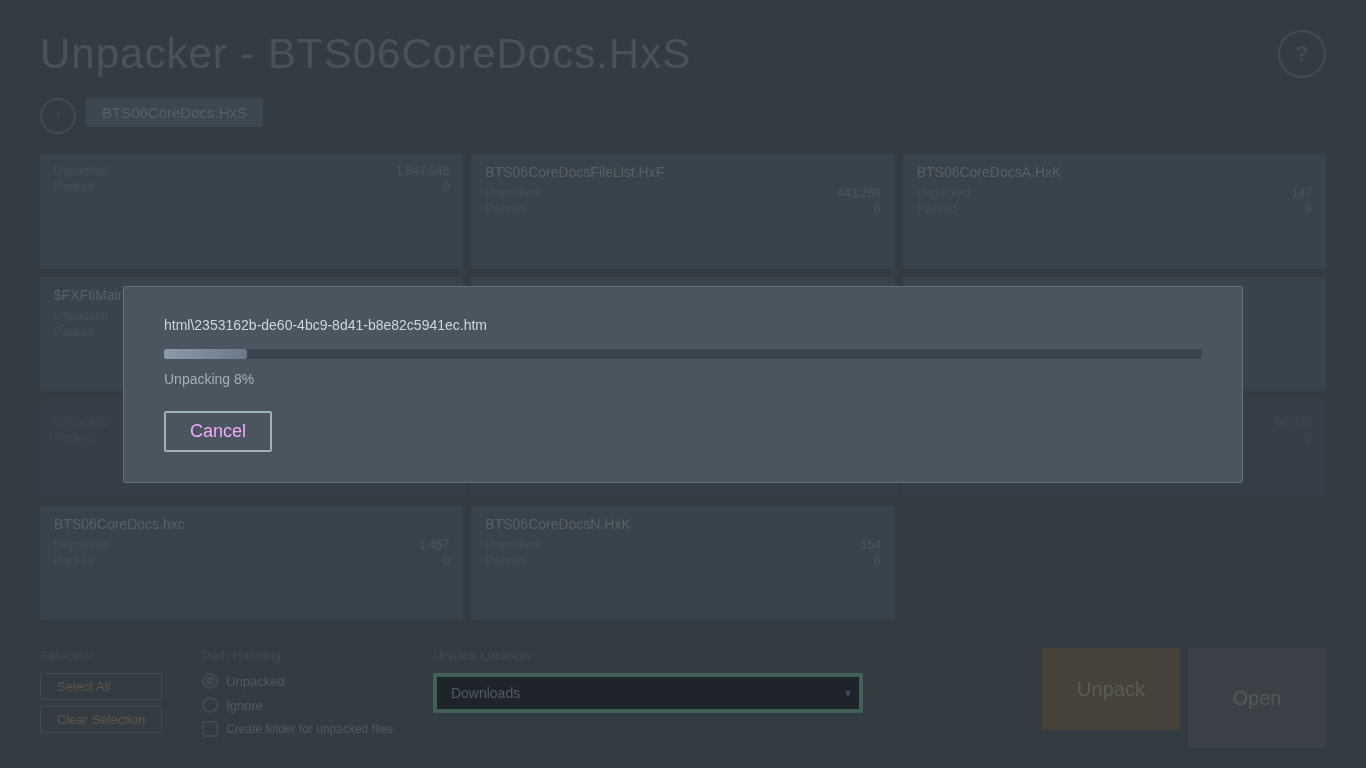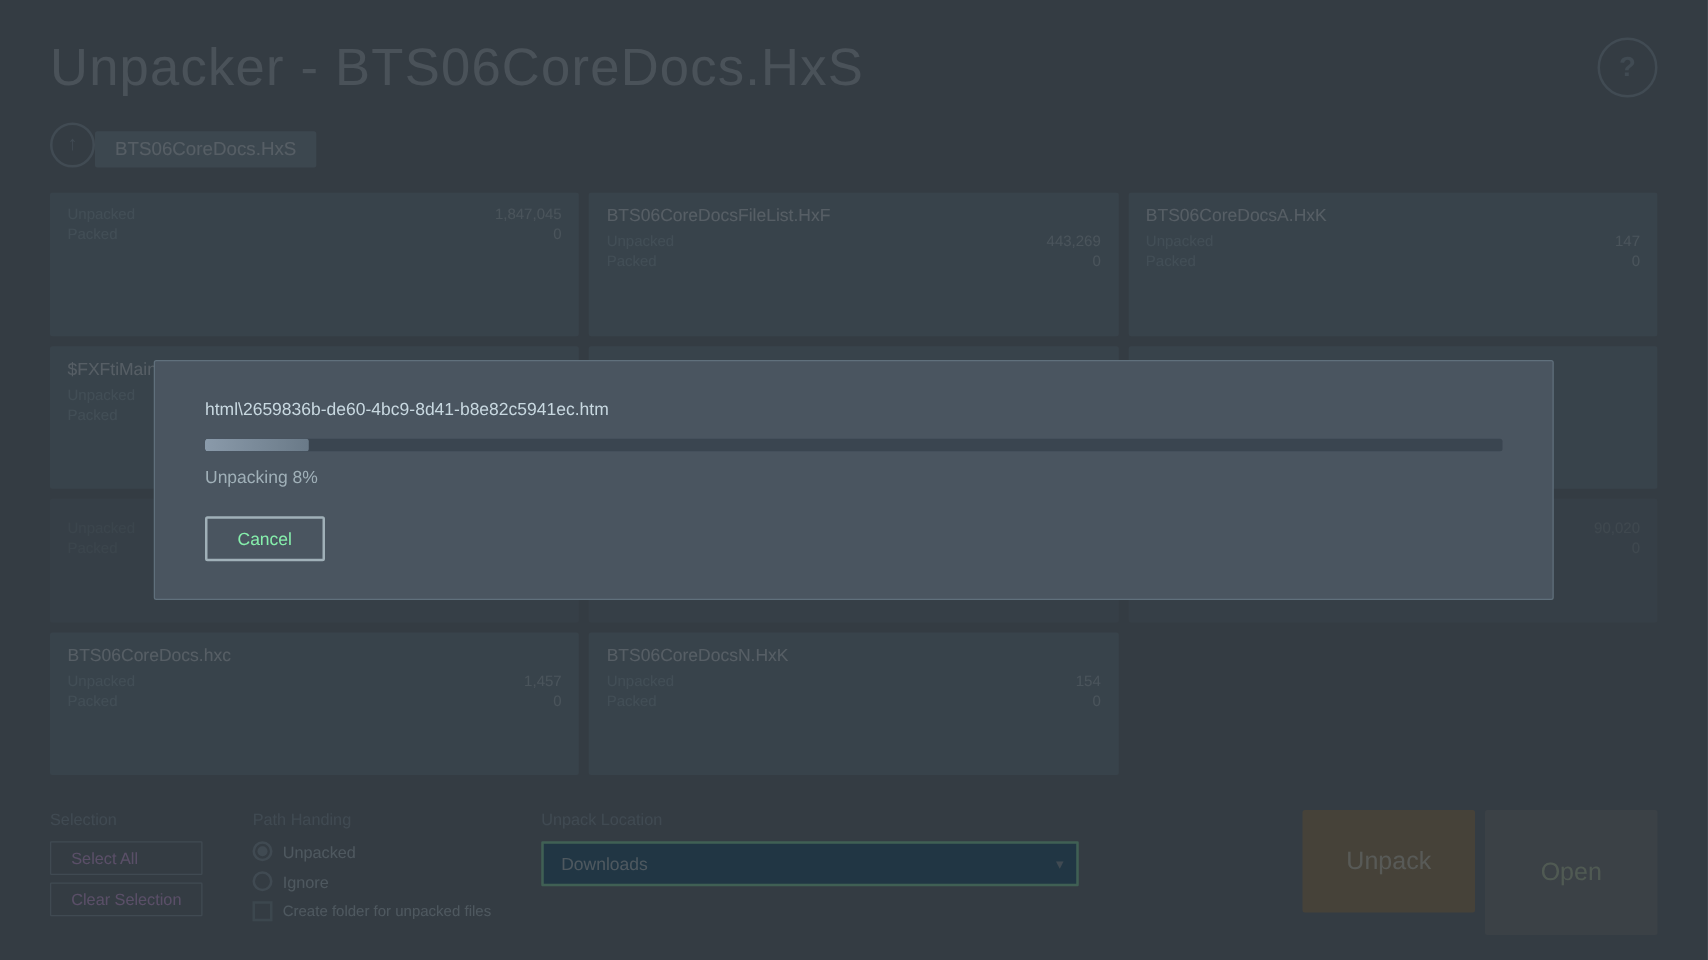--- a/index.html
+++ b/index.html
@@ -44,21 +44,22 @@
       font-size: 22px;
       font-weight: bold;
       cursor: pointer;
       display: flex;
       align-items: center;
       justify-content: center;
     }
 
     .nav-row {
       display: flex;
-      align-items: flex-end;
+      align-items: flex-start;
+      gap: 10px;
       margin-bottom: 20px;
     }
 
     .nav-up-button {
       width: 36px;
       height: 36px;
       border-radius: 50%;
       border: 2px solid #8a9aa8;
       background: transparent;
       color: #8a9aa8;
@@ -156,23 +157,23 @@
 
     .progress-label {
       font-size: 14px;
       color: #a0b0b8;
       margin-bottom: 24px;
     }
 
     .cancel-button {
       background: transparent;
       border: 2px solid #a0b0b8;
-      color: #86efac;
+      color: #f0abfc;
       padding: 8px 24px;
-      font-size: 14px;
+      font-size: 18px;
       cursor: pointer;
       border-radius: 2px;
     }
 
     
     .bottom-toolbar {
       display: flex;
       align-items: flex-start;
       gap: 40px;
       margin-top: 16px;
@@ -187,21 +188,21 @@
 
     .toolbar-section-label {
       font-size: 13px;
       color: #8898a4;
       margin-bottom: 4px;
     }
 
     .select-btn {
       background: transparent;
       border: 1px solid #8898a4;
-      color: #f0abfc;
+      color: #fdba74;
       padding: 5px 16px;
       font-size: 13px;
       cursor: pointer;
       border-radius: 1px;
       min-width: 120px;
       text-align: left;
     }
 
     
     .radio-group {
@@ -257,22 +258,22 @@
 
     
     .location-section {
       display: flex;
       flex-direction: column;
       gap: 6px;
       flex: 1;
     }
 
     .location-select {
-      background: #0c4a6e;
-      border: 2px solid #86efac;
+      background: #000000;
+      border: 4px solid #86efac;
       color: #c0d0d8;
       padding: 8px 14px;
       font-size: 14px;
       cursor: pointer;
       width: 430px;
       appearance: none;
       -webkit-appearance: none;
       border-radius: 1px;
       padding-right: 36px;
     }
@@ -504,20 +505,20 @@
 
     <div class="action-buttons">
       <button class="unpack-btn">Unpack</button>
       <button class="open-btn">Open</button>
     </div>
   </div>
 </div>
 
 <div class="progress-overlay">
   <div class="progress-dialog">
-    <div class="progress-filename">html\2659836b-de60-4bc9-8d41-b8e82c5941ec.htm</div>
+    <div class="progress-filename">html\2353162b-de60-4bc9-8d41-b8e82c5941ec.htm</div>
     <div class="progress-bar-container">
       <div class="progress-bar-fill" style="width: 8%"></div>
     </div>
     <div class="progress-label">Unpacking 8%</div>
     <button class="cancel-button">Cancel</button>
   </div>
 </div>
 
 </body></html>

